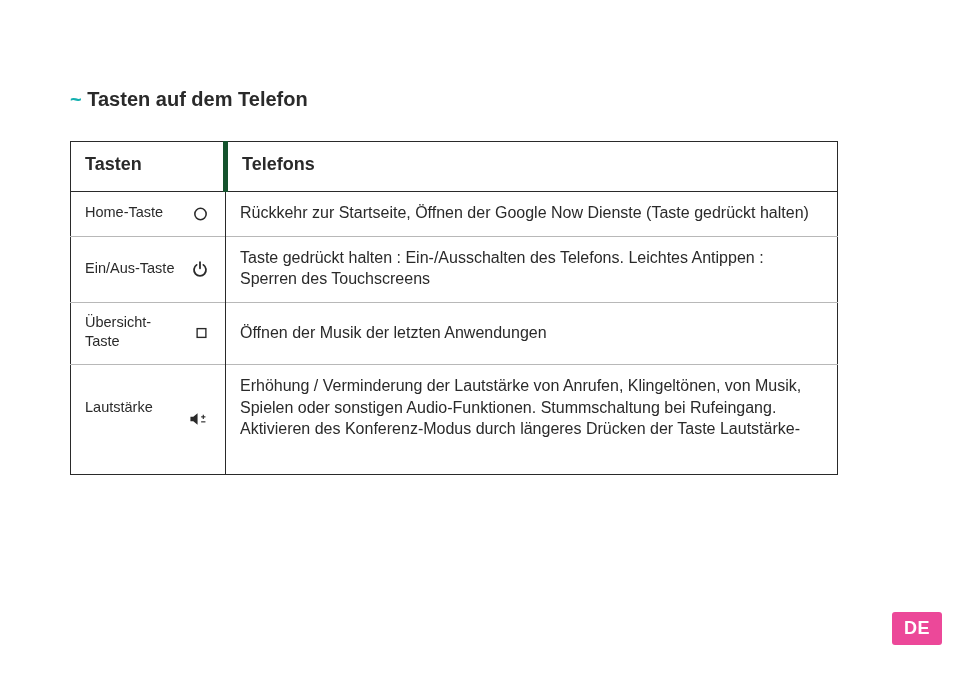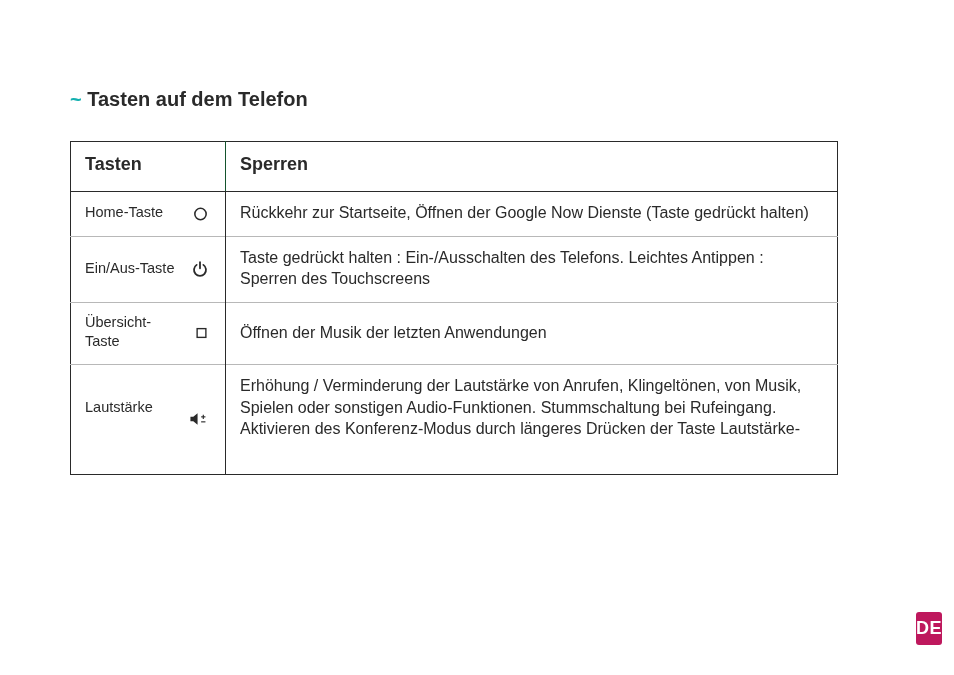--- a/index.html
+++ b/index.html
@@ -35,21 +35,21 @@
     }
     th {
       text-align: left;
       font-size: 18px;
       font-weight: 600;
       padding: 12px 14px 16px 14px;
       border-bottom: 1px solid #2a2a2a;
     }
     th.col-key {
       width: 155px;
-      border-right: 1px solid #14532d;
+      border-right: 5px solid #14532d;
     }
     td {
       font-size: 16px;
       line-height: 1.35;
       vertical-align: middle;
       border-top: 1px solid #b8b8b8;
       padding: 10px 14px 12px 14px;
     }
     td.key-cell {
       width: 155px;
@@ -71,45 +71,45 @@
       align-items: center;
       justify-content: center;
     }
     tr.last td {
       padding-bottom: 34px;
     }
     .lang-badge {
       position: absolute;
       right: 12px;
       bottom: 30px;
-      background: #be185d;
+      background: #ec4899;
       color: #ffffff;
       font-weight: 700;
       font-size: 18px;
-      padding: 6px 0;
+      padding: 6px 12px;
       border-radius: 3px;
       letter-spacing: 0.5px;
     }
     svg { display: block; }
   </style>
 </head>
 <body>
 
 <div class="page">
 
   <h2 class="heading">
     <span class="tilde">~</span>
     <span>Tasten auf dem Telefon</span>
   </h2>
 
   <table>
     <thead>
       <tr>
         <th class="col-key">Tasten</th>
-        <th>Sperren</th>
+        <th>Telefons</th>
       </tr>
     </thead>
     <tbody>
       <tr>
         <td class="key-cell">
           <span class="key-label">Home-Taste</span>
           <span class="key-icon">
             <svg width="17" height="17" viewBox="0 0 24 24">
                 <circle cx="12" cy="12" r="8" fill="none" stroke="#2a2a2a" stroke-width="2.2"></circle>
               </svg>

